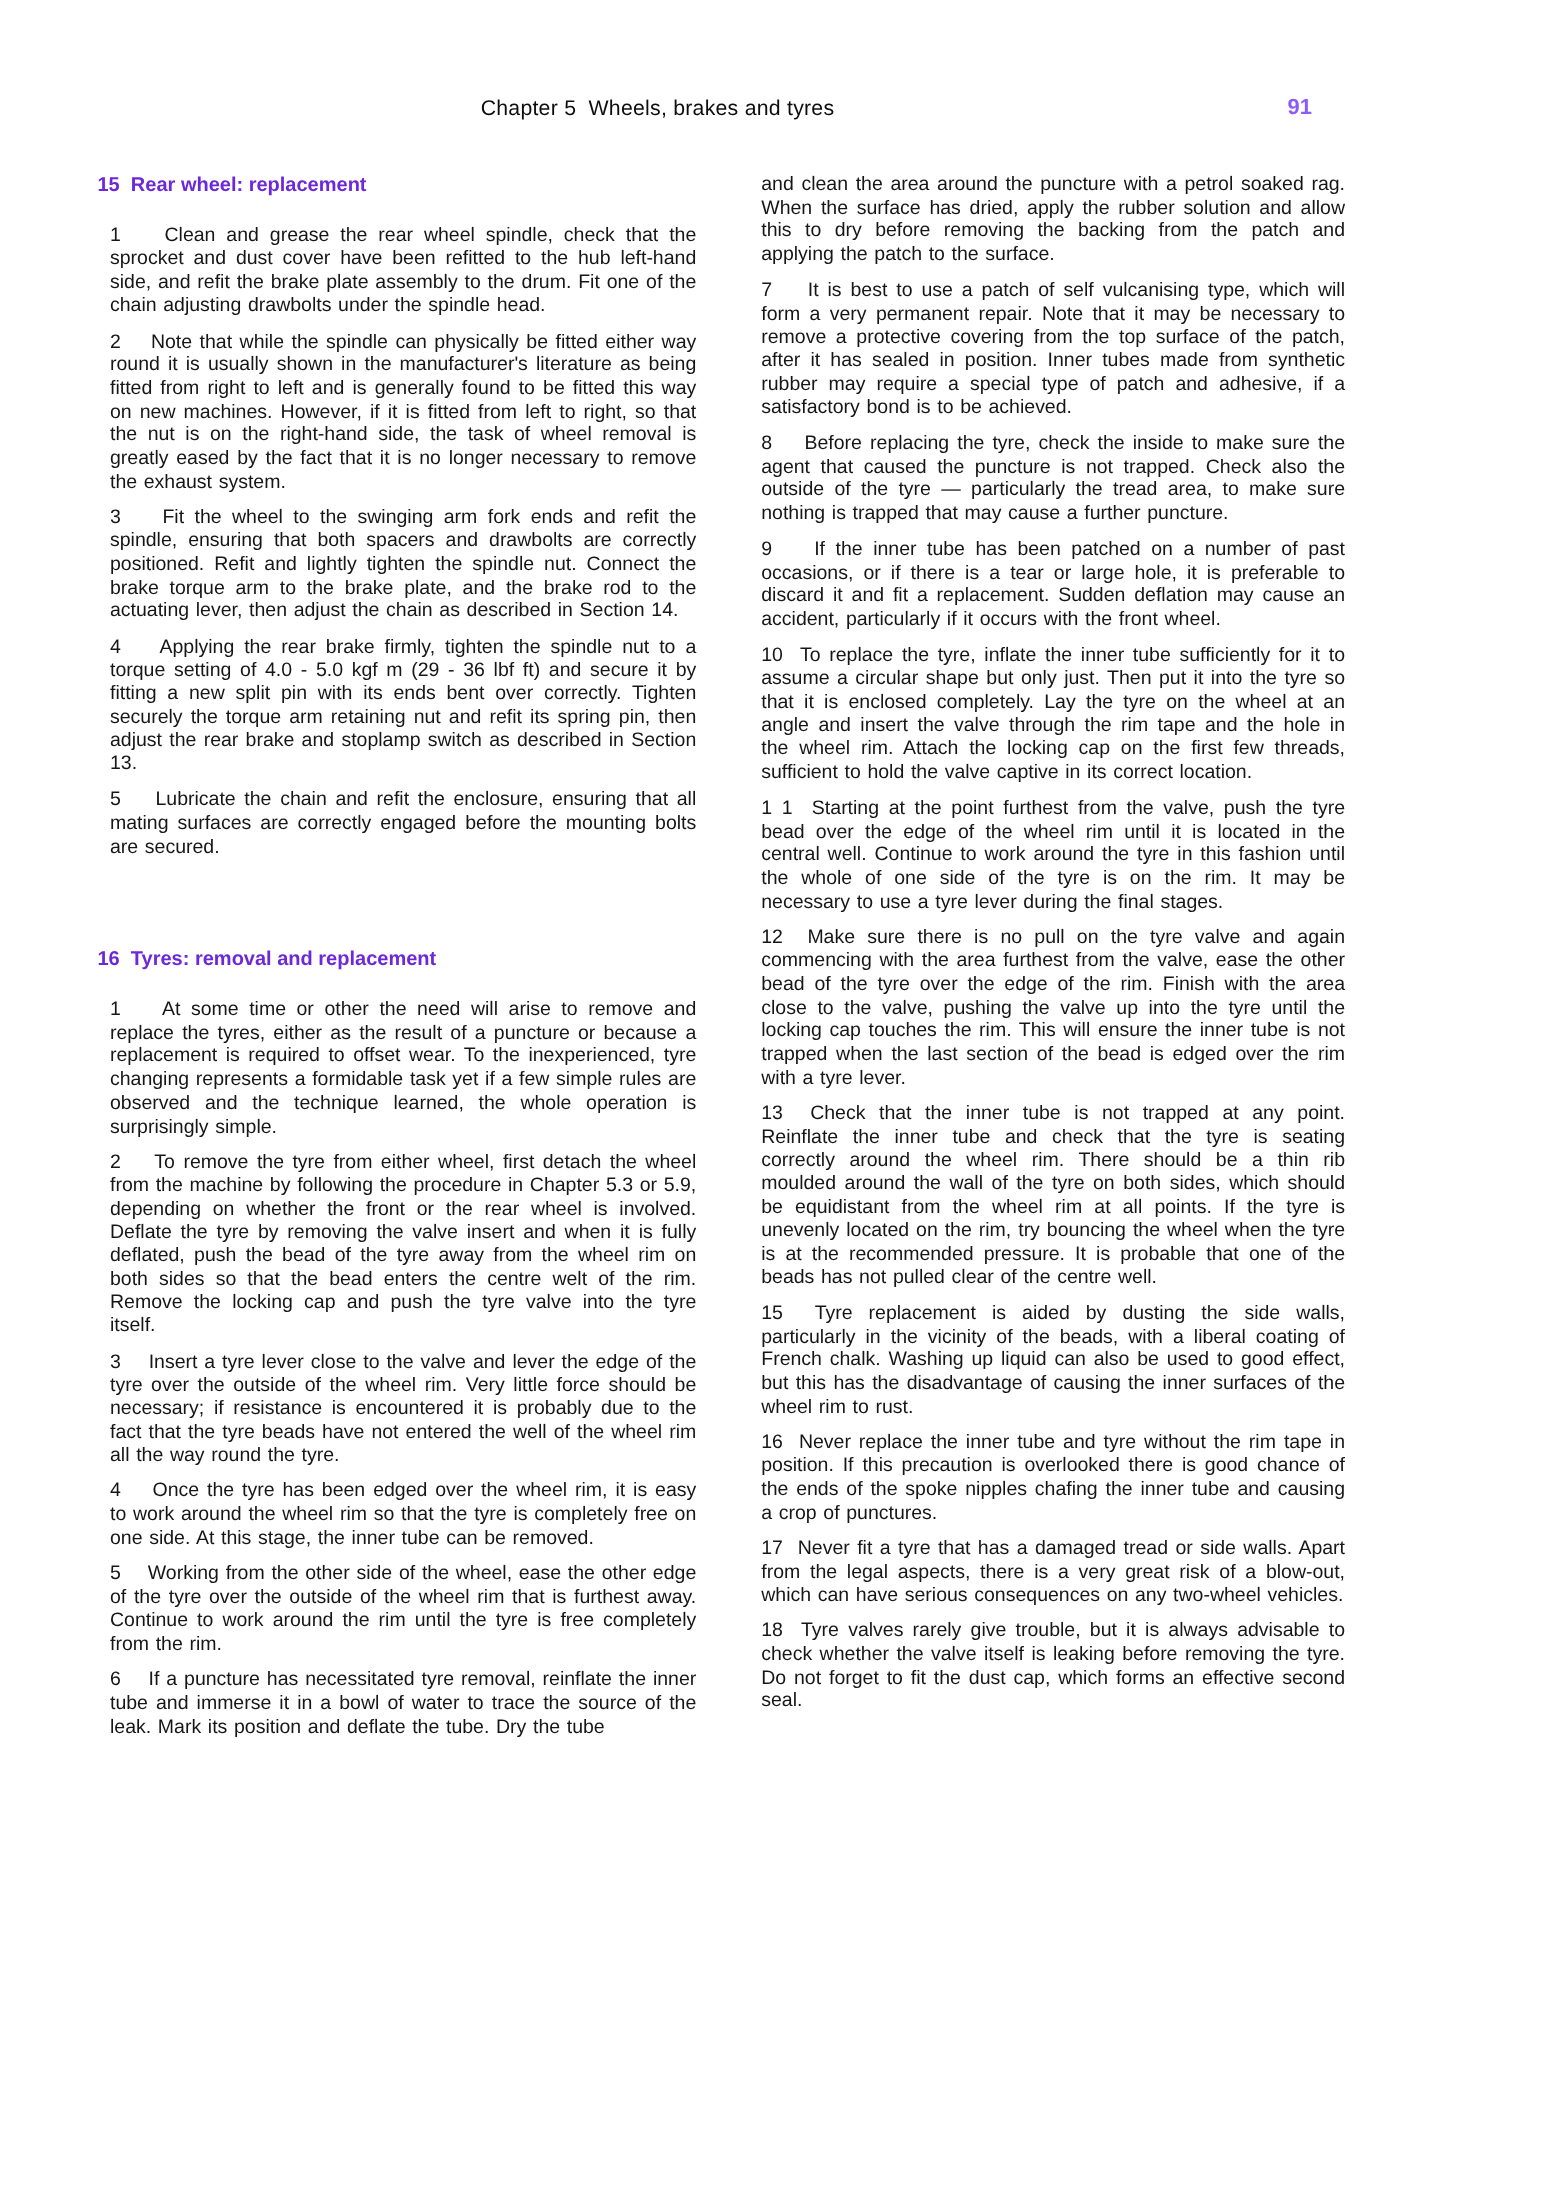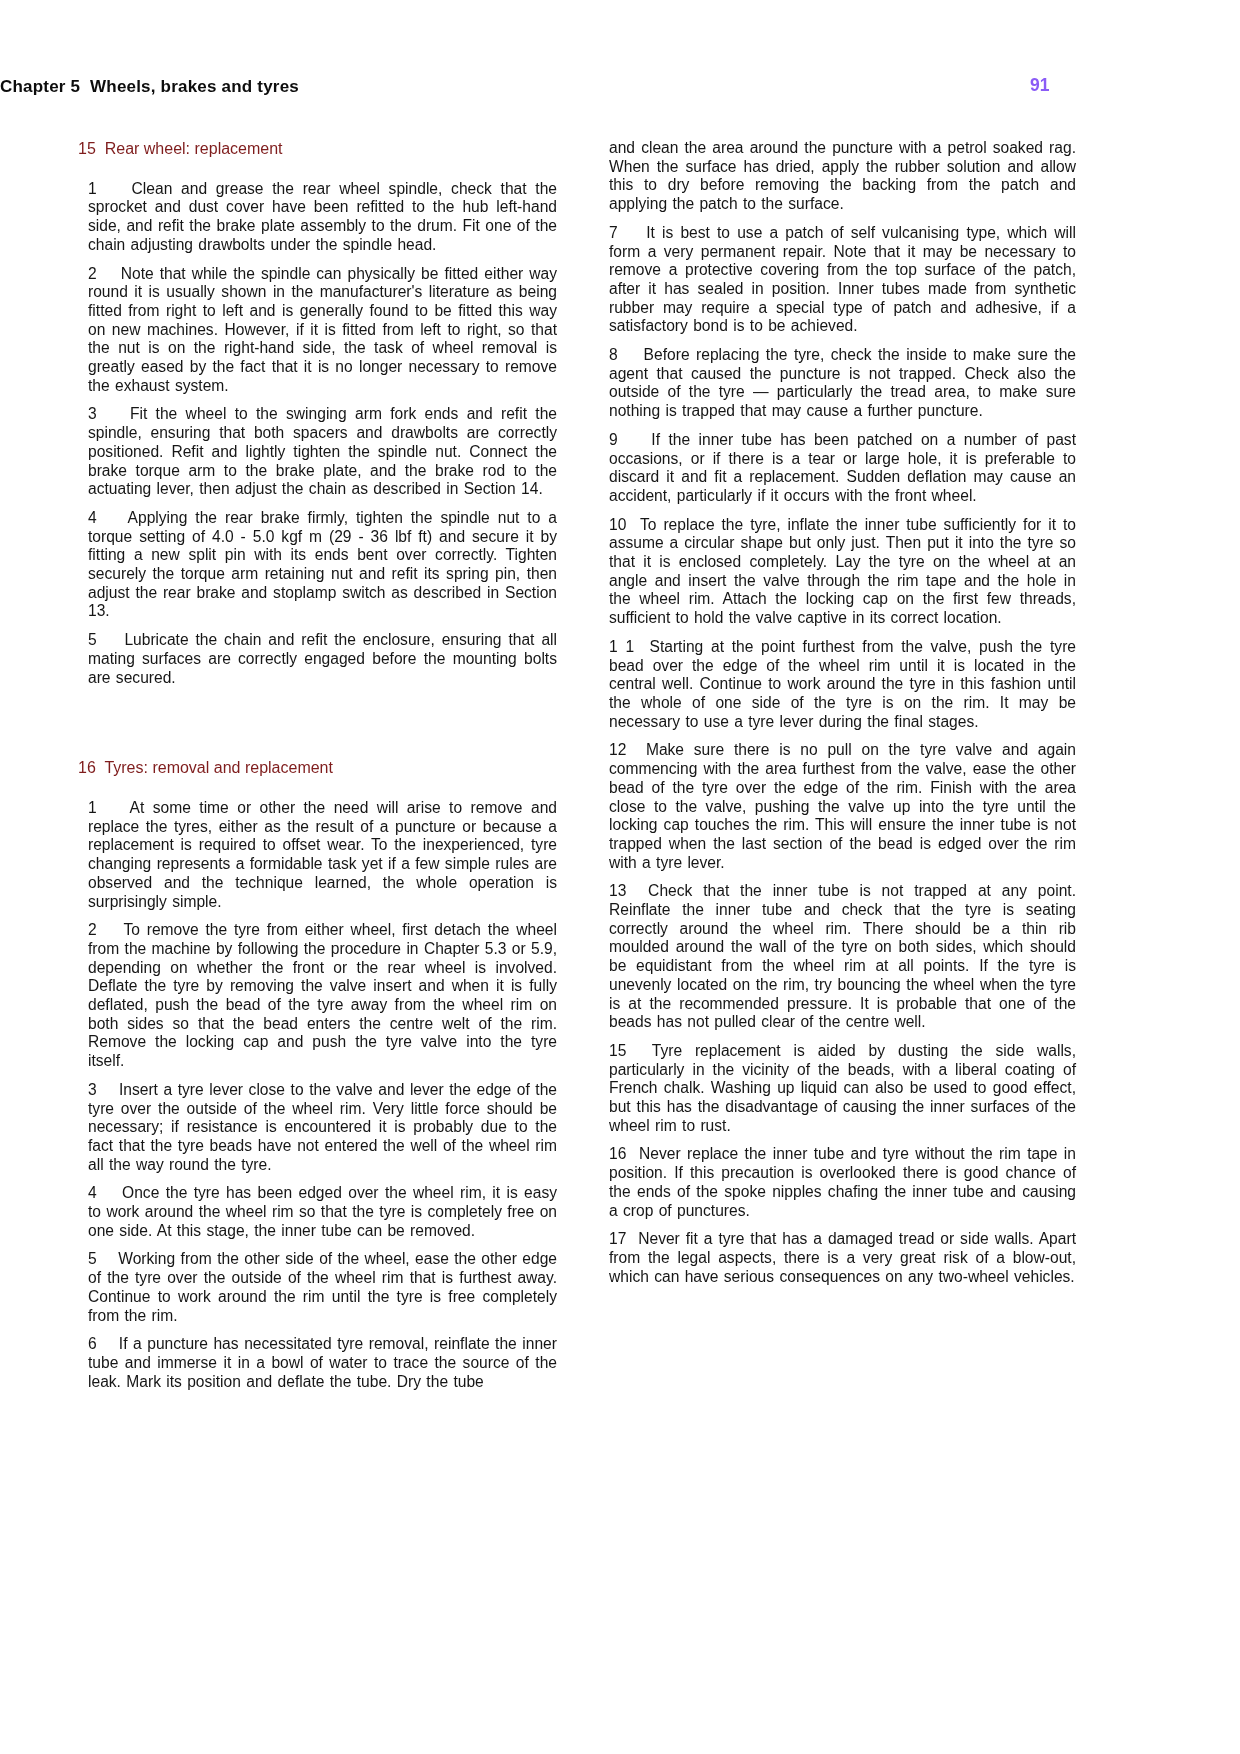--- a/index.html
+++ b/index.html
@@ -14,22 +14,23 @@
     background: #ffffff;
     overflow: hidden;
     font-family: "Liberation Sans", "DejaVu Sans", sans-serif;
     color: #141414;
   }
   .chapter-title {
     position: absolute;
     top: 77px;
     left: 0;
     width: 1052px;
+    text-align: center;
     font-size: 17px;
-    font-weight: bold;
+    font-weight: normal;
     color: #0d0d0d;
     letter-spacing: 0.2px;
   }
   .page-number {
     position: absolute;
     top: 75px;
     left: 1030px;
     font-size: 17.5px;
     font-weight: bold;
     color: #8b5cf6;
@@ -50,22 +51,22 @@
     left: 599px;
     top: 129px;
     width: 487px;
   }
   .col p {
     margin: 10px;
     word-spacing: 1px;
   }
   .section-heading {
     font-size: 16px;
-    font-weight: normal;
-    color: #7f1d1d;
+    font-weight: bold;
+    color: #6d28d9;
     margin: 0 0 21px 0;
     text-align: left;
   }
   .section-heading.gap-before {
     margin-top: 72px;
   }
 </style>
 </head>
 <body>
 
@@ -97,15 +98,16 @@
     <p>7&nbsp;&nbsp;&nbsp; It is best to use a patch of self vulcanising type, which will form a very permanent repair. Note that it may be necessary to remove a protective covering from the top surface of the patch, after it has sealed in position. Inner tubes made from synthetic rubber may require a special type of patch and adhesive, if a satisfactory bond is to be achieved.</p>
     <p>8&nbsp;&nbsp;&nbsp; Before replacing the tyre, check the inside to make sure the agent that caused the puncture is not trapped. Check also the outside of the tyre — particularly the tread area, to make sure nothing is trapped that may cause a further puncture.</p>
     <p>9&nbsp;&nbsp;&nbsp; If the inner tube has been patched on a number of past occasions, or if there is a tear or large hole, it is preferable to discard it and fit a replacement. Sudden deflation may cause an accident, particularly if it occurs with the front wheel.</p>
     <p>10&nbsp; To replace the tyre, inflate the inner tube sufficiently for it to assume a circular shape but only just. Then put it into the tyre so that it is enclosed completely. Lay the tyre on the wheel at an angle and insert the valve through the rim tape and the hole in the wheel rim. Attach the locking cap on the first few threads, sufficient to hold the valve captive in its correct location.</p>
     <p>1 1&nbsp; Starting at the point furthest from the valve, push the tyre bead over the edge of the wheel rim until it is located in the central well. Continue to work around the tyre in this fashion until the whole of one side of the tyre is on the rim. It may be necessary to use a tyre lever during the final stages.</p>
     <p>12&nbsp; Make sure there is no pull on the tyre valve and again commencing with the area furthest from the valve, ease the other bead of the tyre over the edge of the rim. Finish with the area close to the valve, pushing the valve up into the tyre until the locking cap touches the rim. This will ensure the inner tube is not trapped when the last section of the bead is edged over the rim with a tyre lever.</p>
     <p>13&nbsp; Check that the inner tube is not trapped at any point. Reinflate the inner tube and check that the tyre is seating correctly around the wheel rim. There should be a thin rib moulded around the wall of the tyre on both sides, which should be equidistant from the wheel rim at all points. If the tyre is unevenly located on the rim, try bouncing the wheel when the tyre is at the recommended pressure. It is probable that one of the beads has not pulled clear of the centre well.</p>
     <p>15&nbsp; Tyre replacement is aided by dusting the side walls, particularly in the vicinity of the beads, with a liberal coating of French chalk. Washing up liquid can also be used to good effect, but this has the disadvantage of causing the inner surfaces of the wheel rim to rust.</p>
     <p>16&nbsp; Never replace the inner tube and tyre without the rim tape in position. If this precaution is overlooked there is good chance of the ends of the spoke nipples chafing the inner tube and causing a crop of punctures.</p>
     <p>17&nbsp; Never fit a tyre that has a damaged tread or side walls. Apart from the legal aspects, there is a very great risk of a blow-out, which can have serious consequences on any two-wheel vehicles.</p>
+    <p>18&nbsp; Tyre valves rarely give trouble, but it is always advisable to check whether the valve itself is leaking before removing the tyre. Do not forget to fit the dust cap, which forms an effective second seal.</p>
   </div>
 
 </div>
 
 </body></html>

